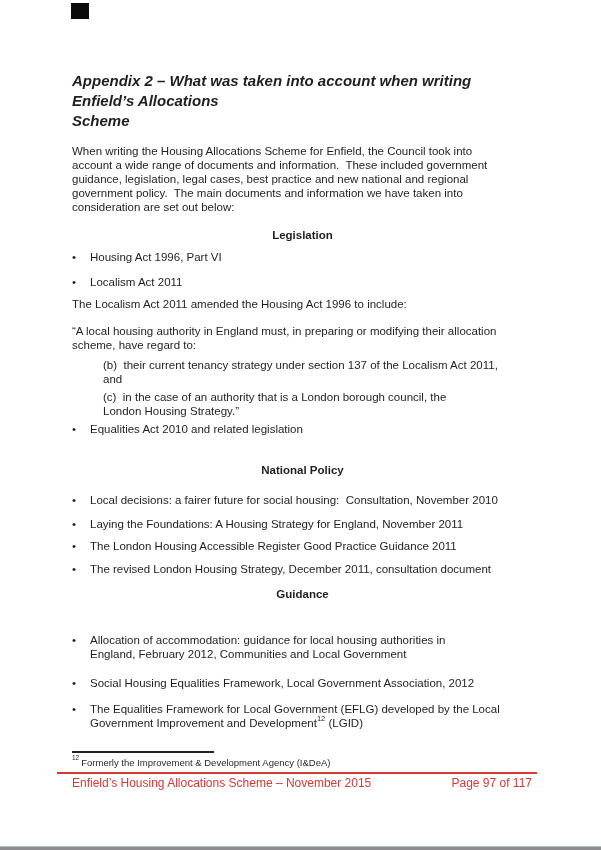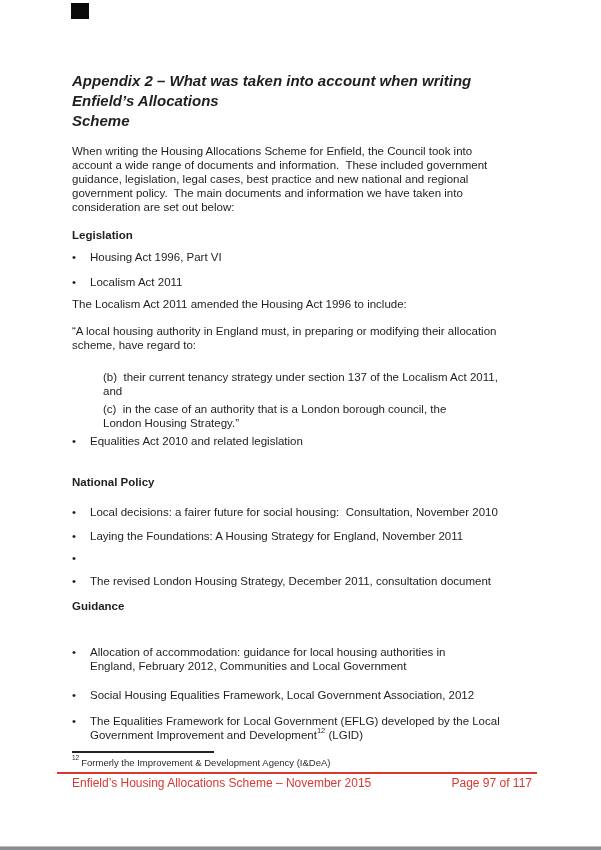--- a/index.html
+++ b/index.html
@@ -18,21 +18,21 @@
   }
   .content {
     position:absolute; top:71px; left:72px; width:461px;
     font-size:11.5px; line-height:14px;
   }
   .pre { white-space:pre-wrap; }
   .title {
     font-size:15px; line-height:20px;
     font-weight:bold; font-style:italic;
   }
-  .hd { font-size:11.5px; line-height:14px; font-weight:bold; }
+  .hd { font-size:11.5px; line-height:14px; font-weight:bold;text-align:center; }
   .bullet { display:flex; }
   .dot { width:18px; flex:0 0 18px; }
   .sub { margin-left:31px; }
   sup.s {
     font-size:7.5px; line-height:1;
     vertical-align:top; position:relative; top:-1px;
   }
   .footnote-rule {
     position:absolute; left:72px; top:751px;
     width:142px; height:2px; background:#222222;
@@ -85,21 +85,21 @@
       <span class="dot">•</span>
       <span class="pre">Housing Act 1996, Part VI</span>
     </div>
     <div class="bullet" style="margin-bottom:8px">
       <span class="dot">•</span>
       <span class="pre">Localism Act 2011</span>
     </div>
 
     <div class="pre" style="margin-bottom:13px">The Localism Act 2011 amended the Housing Act 1996 to include:</div>
 
-    <div class="pre" style="margin-bottom:18px">“A local housing authority in England must, in preparing or modifying their allocation
+    <div class="pre" style="margin-bottom:6px">“A local housing authority in England must, in preparing or modifying their allocation
 scheme, have regard to:</div>
 
     <div class="sub pre" style="margin-bottom:4px">(b)  their current tenancy strategy under section 137 of the Localism Act 2011,
 and</div>
     <div class="sub pre" style="margin-bottom:4px">(c)  in the case of an authority that is a London borough council, the
 London Housing Strategy.”</div>
 
     <div class="bullet" style="margin-bottom:27px">
       <span class="dot">•</span>
       <span class="pre">Equalities Act 2010 and related legislation</span>
@@ -112,20 +112,21 @@
       <span class="pre">Local decisions: a fairer future for social housing:  Consultation, November 2010</span>
     </div>
     <div class="bullet" style="margin-bottom:8px">
       <span class="dot">•</span>
       <span class="pre">Laying the Foundations: A Housing Strategy for England, November 2011</span>
     </div>
 
 
     <div class="bullet" style="margin-bottom:9px">
       <span class="dot">•</span>
+      <span class="pre">The London Housing Accessible Register Good Practice Guidance 2011</span>
     </div>
     <div class="bullet" style="margin-bottom:11px">
       <span class="dot">•</span>
       <span class="pre">The revised London Housing Strategy, December 2011, consultation document</span>
     </div>
 
     <div class="hd" style="margin-bottom:32px">Guidance</div>
 
     <div class="bullet" style="margin-bottom:15px">
       <span class="dot">•</span>

